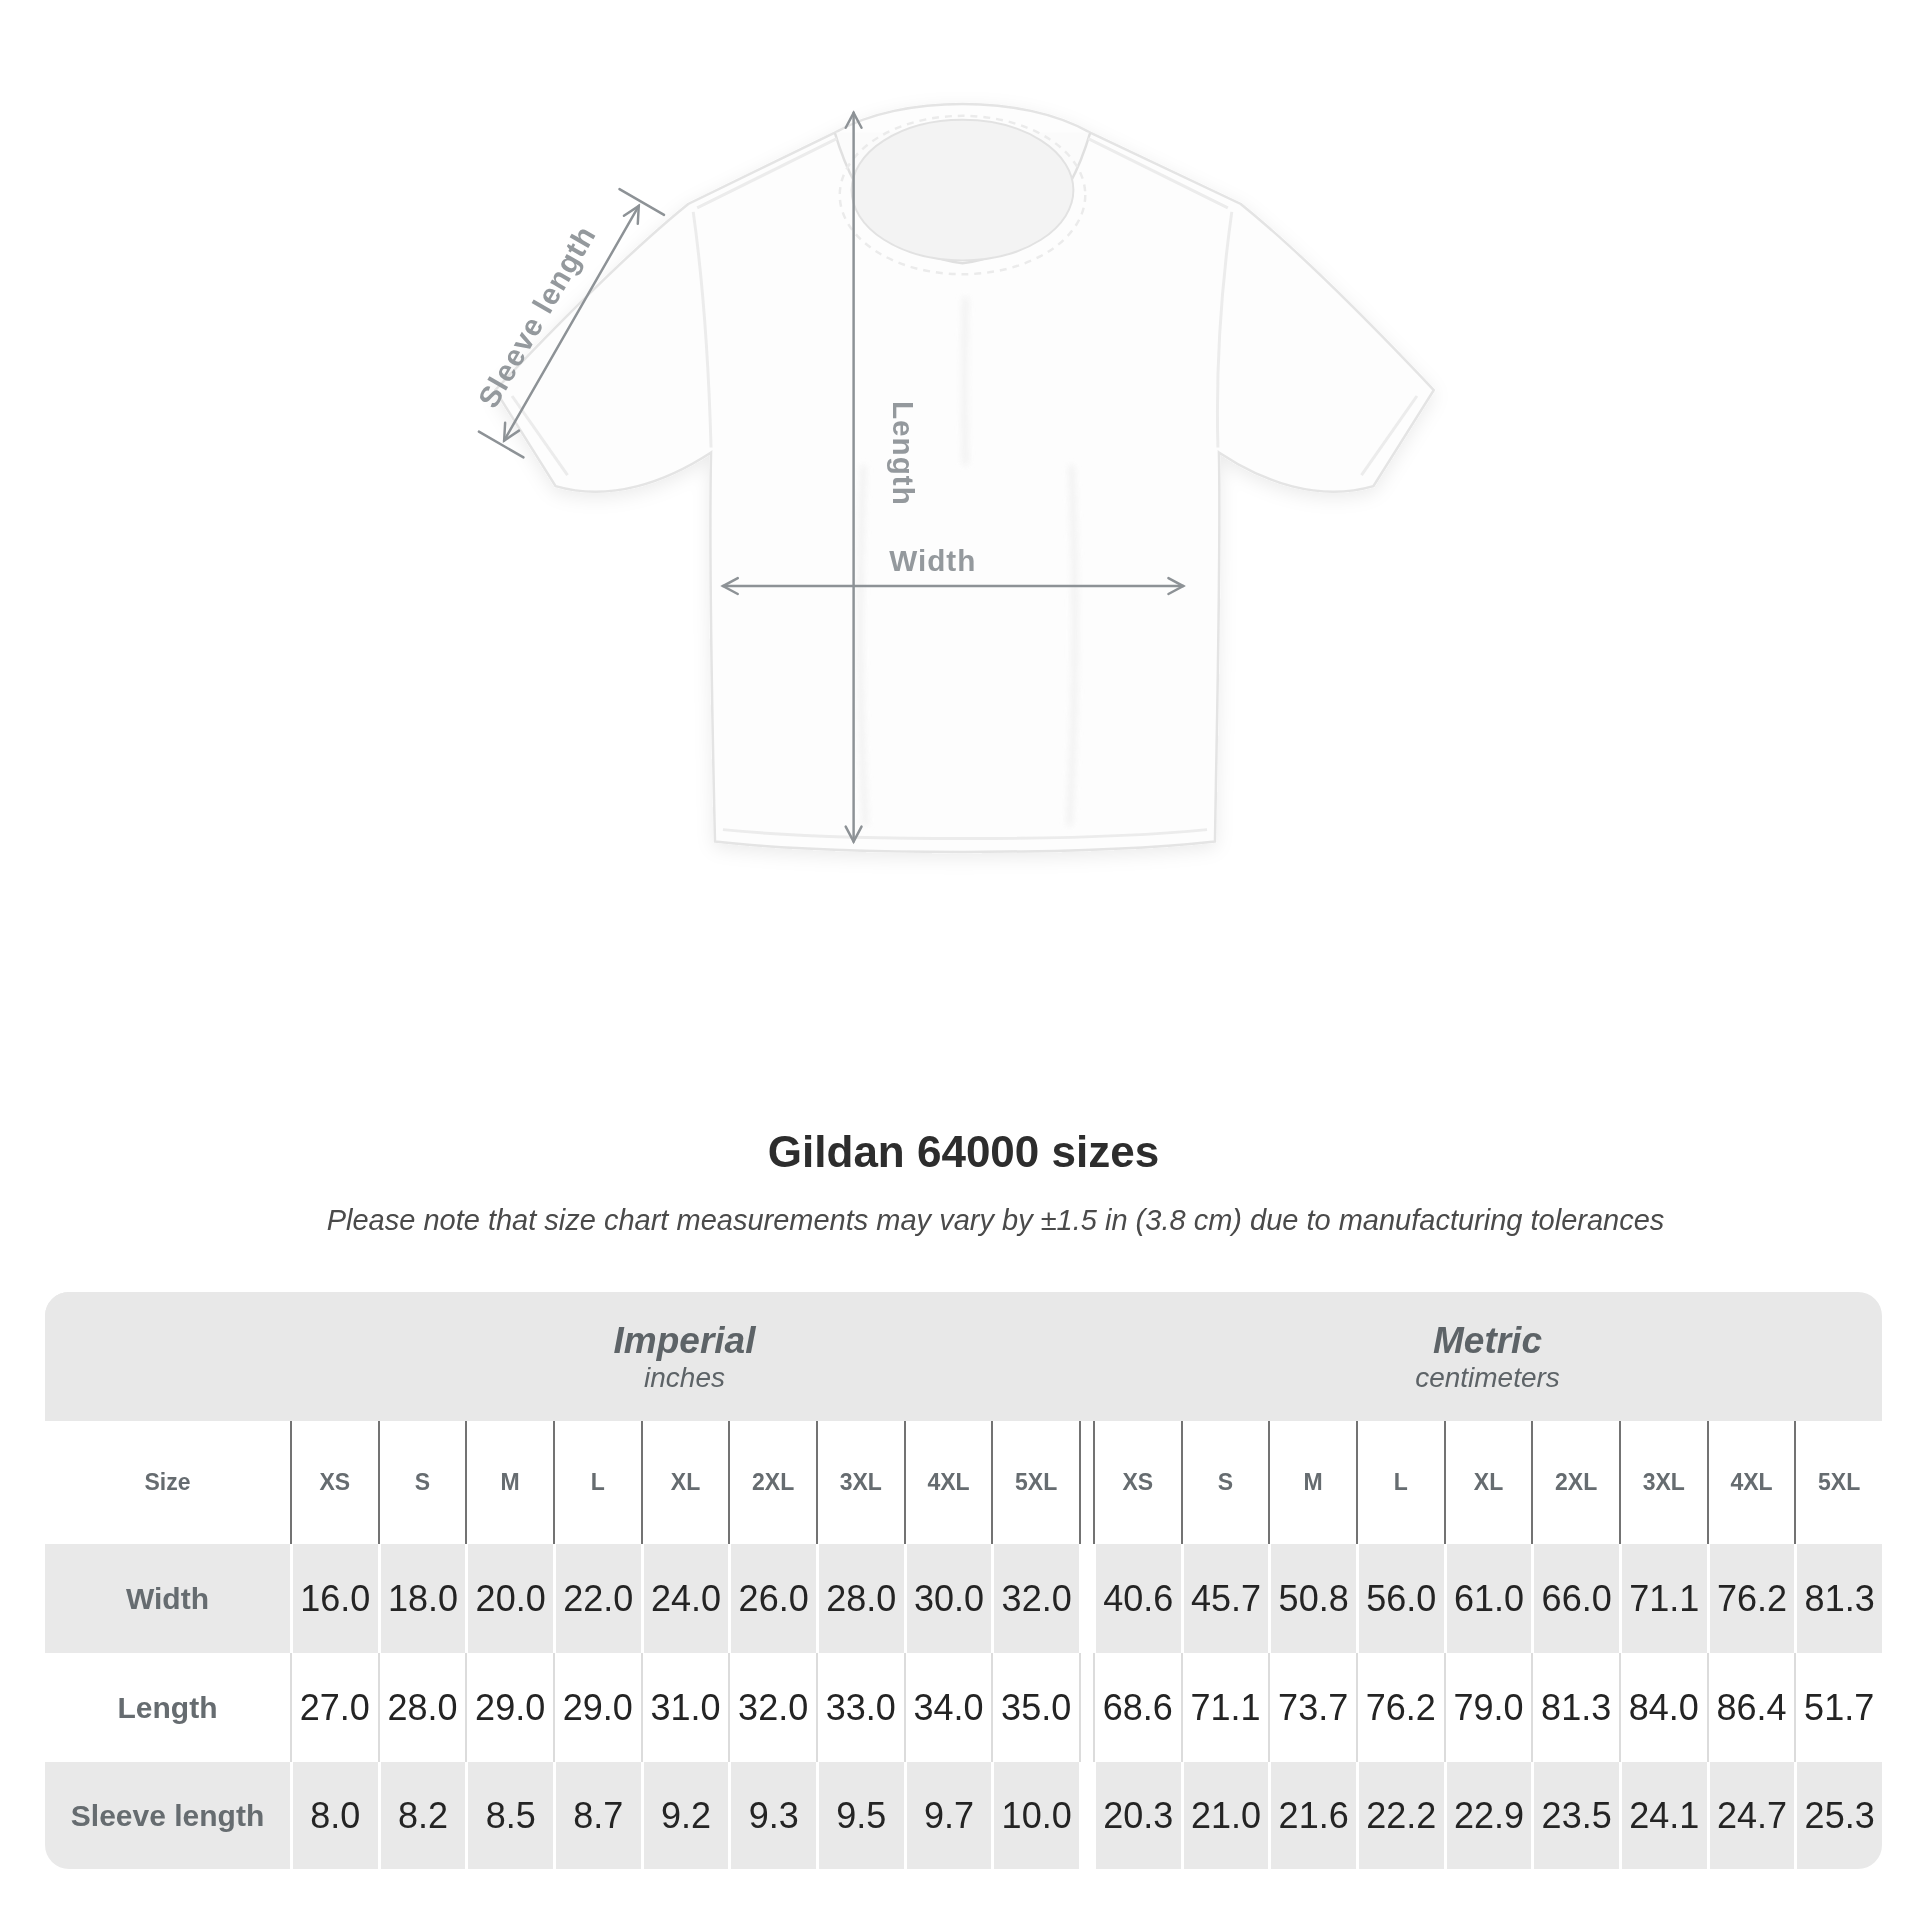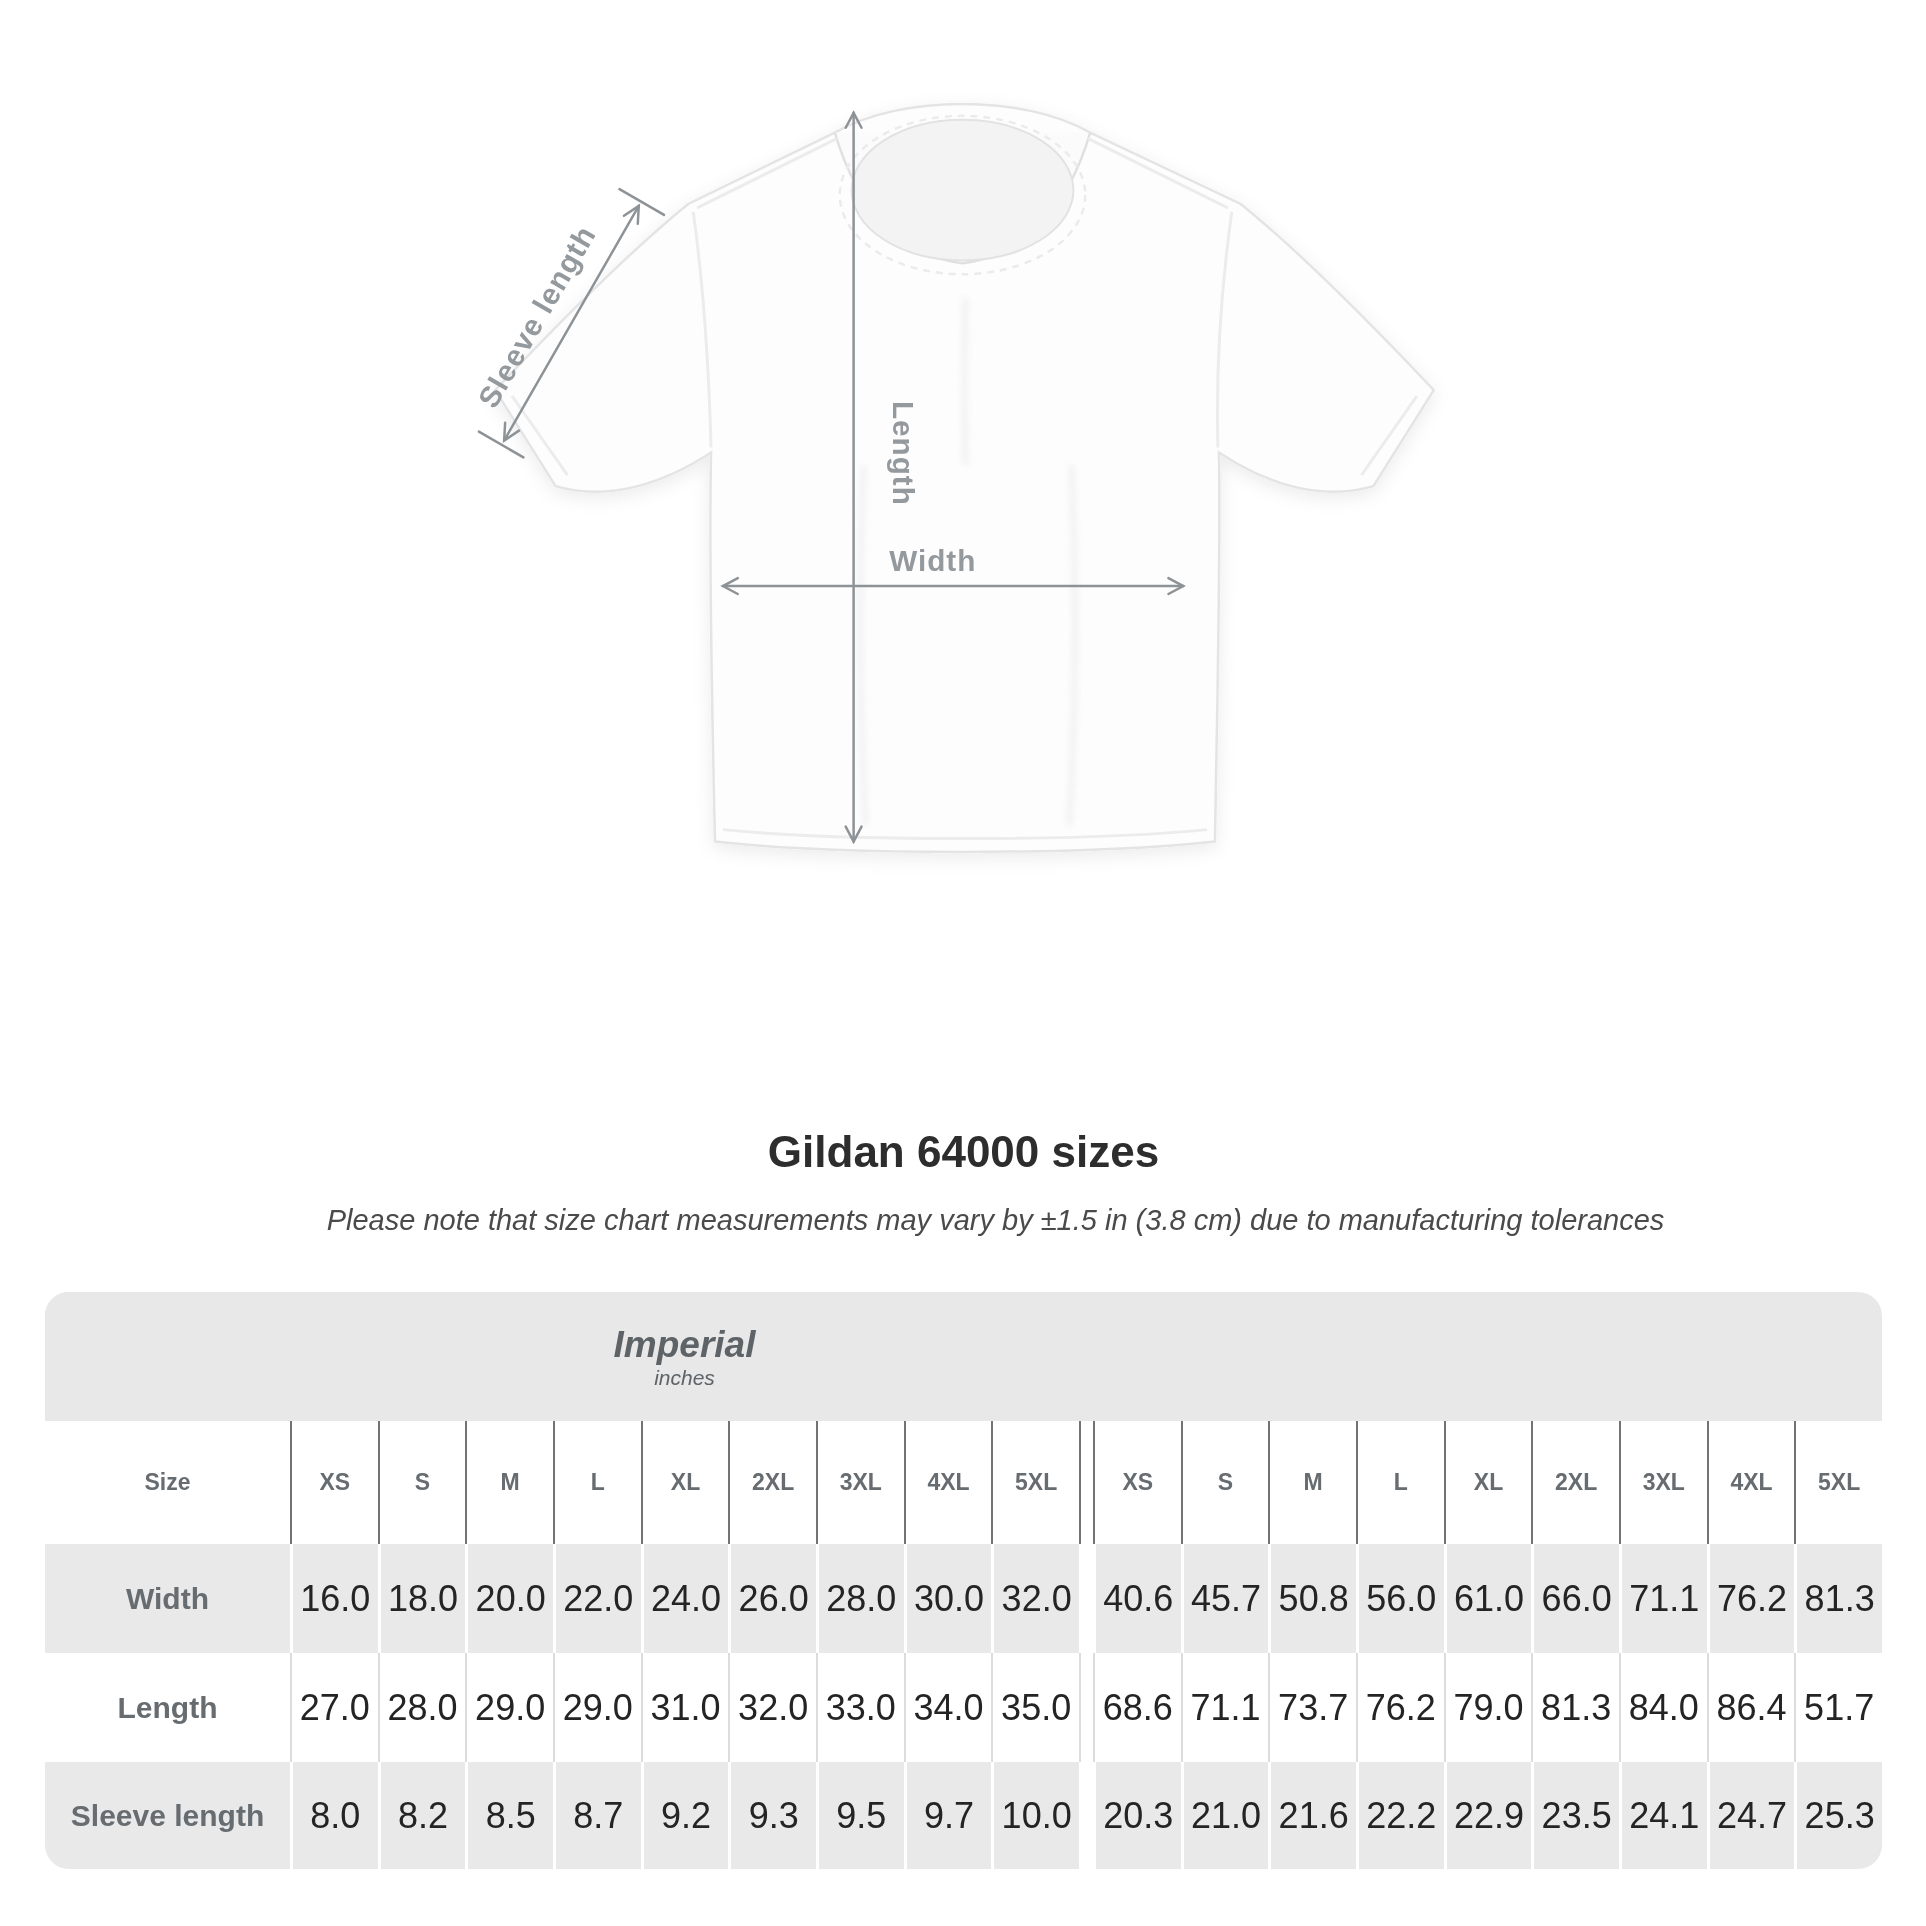--- a/index.html
+++ b/index.html
@@ -24,21 +24,21 @@
   .trow{display:grid;grid-template-columns:245px repeat(9,1fr) 14px repeat(9,1fr);
         align-items:stretch;}
   .cell{display:flex;align-items:center;justify-content:center;height:100%;}
 
   .group-row{height:129px;background:#e8e8e8;}
   .group-block{grid-row:1;display:flex;flex-direction:column;align-items:center;
                justify-content:center;}
   .span-imperial{grid-column:2 / span 9;}
   .span-metric{grid-column:12 / span 9;}
   .gname{font-size:37px;font-weight:bold;font-style:italic;color:#5d6367;}
-  .gunit{font-size:21px;font-style:italic;color:#5d6367;}
+  .gunit{font-size:28px;font-style:italic;color:#5d6367;}
 
   .size-row{height:123px;background:#ffffff;}
   .data-row{height:109px;}
   .data-row.gray{background:#e9e9e9;}
   .data-row.white{background:#ffffff;}
   .data-row.last{height:107px;}
 
   .hdr{font-size:23px;font-weight:bold;color:#666c70;}
   .val{font-size:36px;color:#242424;}
   .rlabel{font-size:30px;font-weight:bold;color:#666c70;}
@@ -132,20 +132,24 @@
 
 <div class="size-table">
 
   <div class="trow group-row">
     <div class="cell gspacer"></div>
     <div class="group-block span-imperial">
       <div class="gname">Imperial</div>
       <div class="gunit">inches</div>
     </div>
     <div class="cell gspacer"></div>
+    <div class="group-block span-metric">
+      <div class="gname">Metric</div>
+      <div class="gunit">centimeters</div>
+    </div>
   </div>
 
   <div class="trow size-row">
     <div class="cell hdr">Size</div>
     <div class="cell hdr v">XS</div>
     <div class="cell hdr v">S</div>
     <div class="cell hdr v">M</div>
     <div class="cell hdr v">L</div>
     <div class="cell hdr v">XL</div>
     <div class="cell hdr v">2XL</div>

